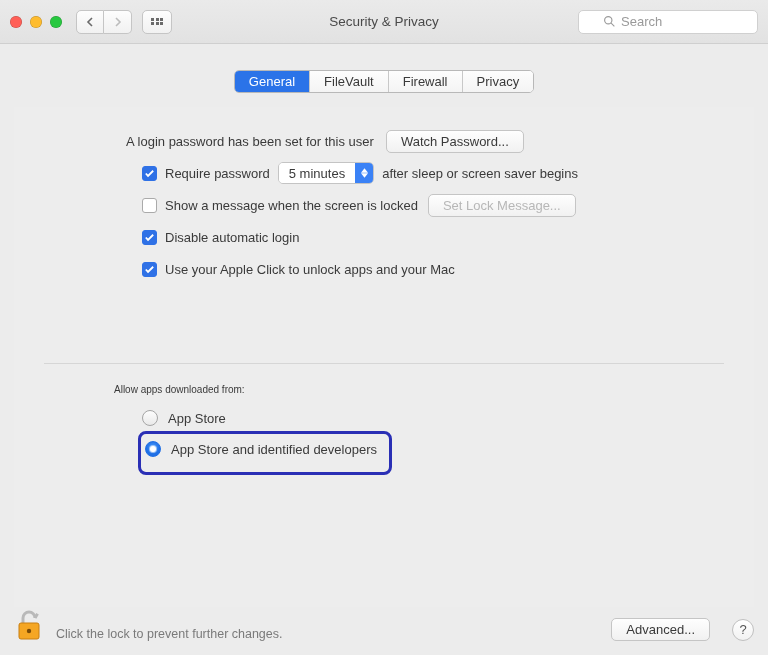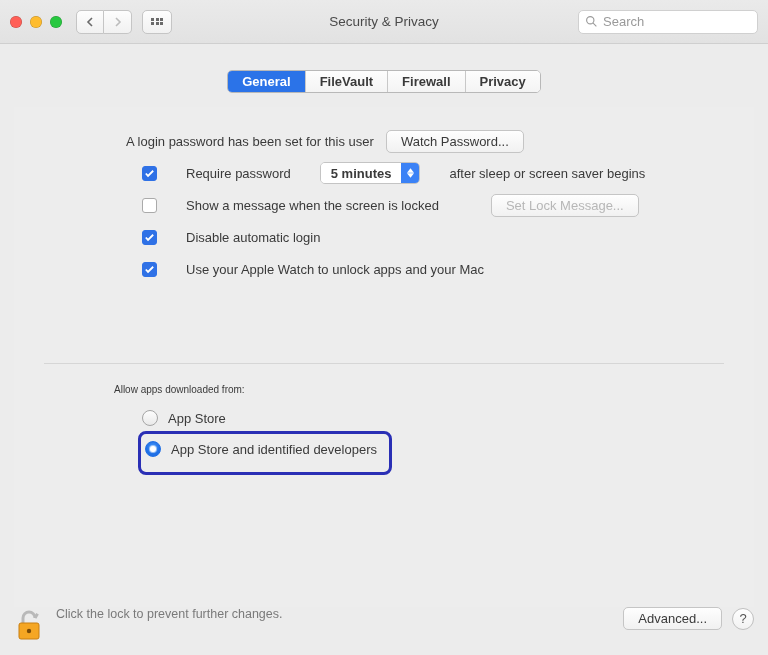--- a/index.html
+++ b/index.html
@@ -60,29 +60,29 @@
     pointer-events:none;
   }
 
   .searchbox {
     margin-left:auto;
     width:180px; height:24px;
     background:#fff;
     border:1px solid #d0d0d0;
     border-radius:5px;
     display:flex; align-items:center;
-    padding:0 6px;
+    padding:0 24px;
     color:#9a9a9a;
   }
   .searchbox svg { width:13px; height:13px; margin-right:5px; flex:none; }
   .searchbox span { font-size:13px; }
 
   
   .tabs-wrap { display:flex; justify-content:center; margin-top:26px; }
-  .tabs { display:flex; border:1px solid #b8b8b8; border-radius:5px; overflow:hidden; background:#fff;font-weight:bold; }
+  .tabs { display:flex; border:1px solid #b8b8b8; border-radius:5px; overflow:hidden; background:#fff; }
   .tab {
     padding:3px 14px; font-size:13px;
     border-right:1px solid #c8c8c8;
     background:linear-gradient(#fdfdfd,#f4f4f4);
   }
   .tab:last-child { border-right:none; }
   .tab.active { background:#2b73e8; color:#fff; }
 
   
   .panel {
@@ -112,31 +112,30 @@
     margin-right:8px; flex:none;
   }
   .check.checked { background:#2f71e6; border-color:#2f71e6; }
   .check.checked svg { width:11px; height:11px; }
 
   .sel {
     display:inline-flex; align-items:stretch;
     border:1px solid #c4c4c4; border-radius:5px;
     overflow:hidden; margin:0 8px;
     height:22px;
-    font-weight:bold;
   }
   .sel .sel-label { background:#fff; padding:2px 10px; font-size:13px; display:flex; align-items:center; }
   .sel .sel-arrow {
     width:18px;
     background:#3b82f6;
     display:flex; flex-direction:column; align-items:center; justify-content:center;
   }
   .sel .sel-arrow svg { width:7px; height:5px; fill:#fff; }
 
-  .indent { margin-left:28px;gap:21px; }
+  .indent { margin-left:28px; }
 
   .divider {
     border-top:1px solid #d6d6d6;
     margin:80px 30px 20px 30px;
   }
 
   .section2 { padding:0 0 0 100px; }
   .section2-title { margin-bottom:10px; font-size:10px; }
   .radio-row { display:flex; align-items:center; min-height:26px; margin-left:28px; }
   .radio {
@@ -157,25 +156,25 @@
     border:3px solid #2a2fb5;
     border-radius:8px;
     padding:2px 12px 10px 4px;
     display:inline-flex; align-items:center;
     margin-left:24px;
   }
 
   
   .footer {
     position:absolute; left:14px; right:14px; bottom:14px;
-    display:flex; align-items:flex-start;
+    display:flex; align-items:flex-end;
   }
   .lock-ic { width:30px; height:34px; margin-right:12px; display:flex; align-items:flex-end; justify-content:center; }
   .foot-text { color:#7a7a7a; font-size:12.5px; }
-  .footer .right { margin-left:auto; display:flex; align-items:center; gap:10px; }
+  .footer .right { margin-left:auto; display:flex; align-items:center; gap:22px; }
   .help {
     width:22px; height:22px; border-radius:50%;
     border:1px solid #c0c0c0; background:linear-gradient(#fff,#f2f2f2);
     display:flex; align-items:center; justify-content:center;
     font-size:13px; color:#555;
   }
 </style>
 </head>
 <body>
 
@@ -271,21 +270,21 @@
       </span>
       <span>Disable automatic login</span>
     </div>
 
     <div class="row indent">
       <span class="check checked">
         <svg viewBox="0 0 12 12">
             <path d="M2 6l2.4 2.6L10 3" fill="none" stroke="#fff" stroke-width="2"></path>
           </svg>
       </span>
-      <span>Use your Apple Watch to unlock apps and your Mac</span>
+      <span>Use your Apple Click to unlock apps and your Mac</span>
     </div>
   </div>
 
   <div class="divider"></div>
 
   <div class="section2">
     <div class="section2-title">Allow apps downloaded from:</div>
 
     <div class="radio-row">
       <span class="radio"></span>

